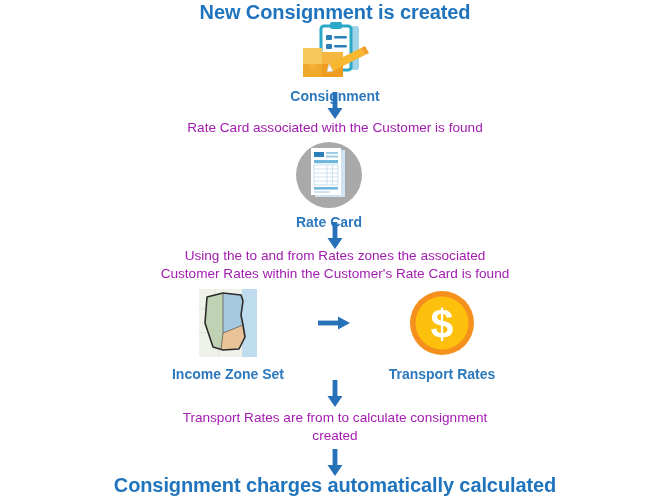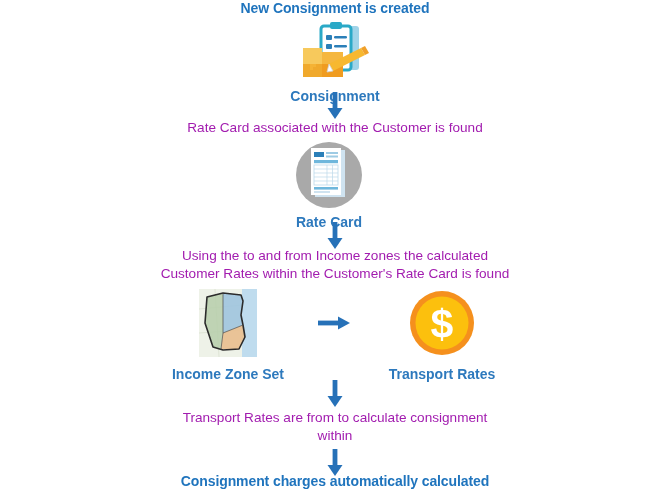--- a/index.html
+++ b/index.html
@@ -17,21 +17,21 @@
   #flow {
     position: relative;
     width: 670px;
     height: 502px;
   }
   .row {
     width: 100%;
     text-align: center;
   }
   .heading {
-    font-size: 14px;
+    font-size: 20px;
     font-weight: bold;
     color: #1f74bd;
     letter-spacing: -0.1px;
     line-height: 1.1;
   }
   .body-text {
     font-size: 13.6px;
     color: #a21caf;
     line-height: 1.35;
     font-weight: normal;
@@ -176,21 +176,21 @@
   </div>
 
   <div class="abs row" id="arrow2">
     <svg class="arrow-v" width="18" height="28" viewBox="0 0 18 28">
       <rect x="6.6" y="0" width="4.8" height="18" fill="#2671b8"></rect>
       <path d="M1.5 16 L16.5 16 L9 27 z" fill="#2671b8"></path>
     </svg>
   </div>
 
   <div class="abs row body-text" id="text-zones">
-    <div>Using the to and from Income zones the calculated</div>
+    <div>Using the to and from Rates zones the associated</div>
     <div>Customer Rates within the Customer's Rate Card is found</div>
   </div>
 
   <div class="abs" id="grp-pair">
 
     <div class="pair-col">
       <div class="icon-wrap">
         <svg width="62" height="72" viewBox="0 0 62 72">
 
           <rect x="2" y="2" width="58" height="68" fill="#eef2e8"></rect>
@@ -237,21 +237,21 @@
 
   <div class="abs row" id="arrow3">
     <svg class="arrow-v" width="18" height="28" viewBox="0 0 18 28">
       <rect x="6.6" y="0" width="4.8" height="18" fill="#2671b8"></rect>
       <path d="M1.5 16 L16.5 16 L9 27 z" fill="#2671b8"></path>
     </svg>
   </div>
 
   <div class="abs row body-text" id="text-charges">
     <div>Transport Rates are from to calculate consignment</div>
-    <div>within</div>
+    <div>created</div>
   </div>
 
   <div class="abs row" id="arrow4">
     <svg class="arrow-v" width="18" height="28" viewBox="0 0 18 28">
       <rect x="6.6" y="0" width="4.8" height="18" fill="#2671b8"></rect>
       <path d="M1.5 16 L16.5 16 L9 27 z" fill="#2671b8"></path>
     </svg>
   </div>
 
   <div class="abs row heading" id="title-bottom">Consignment charges automatically calculated</div>

